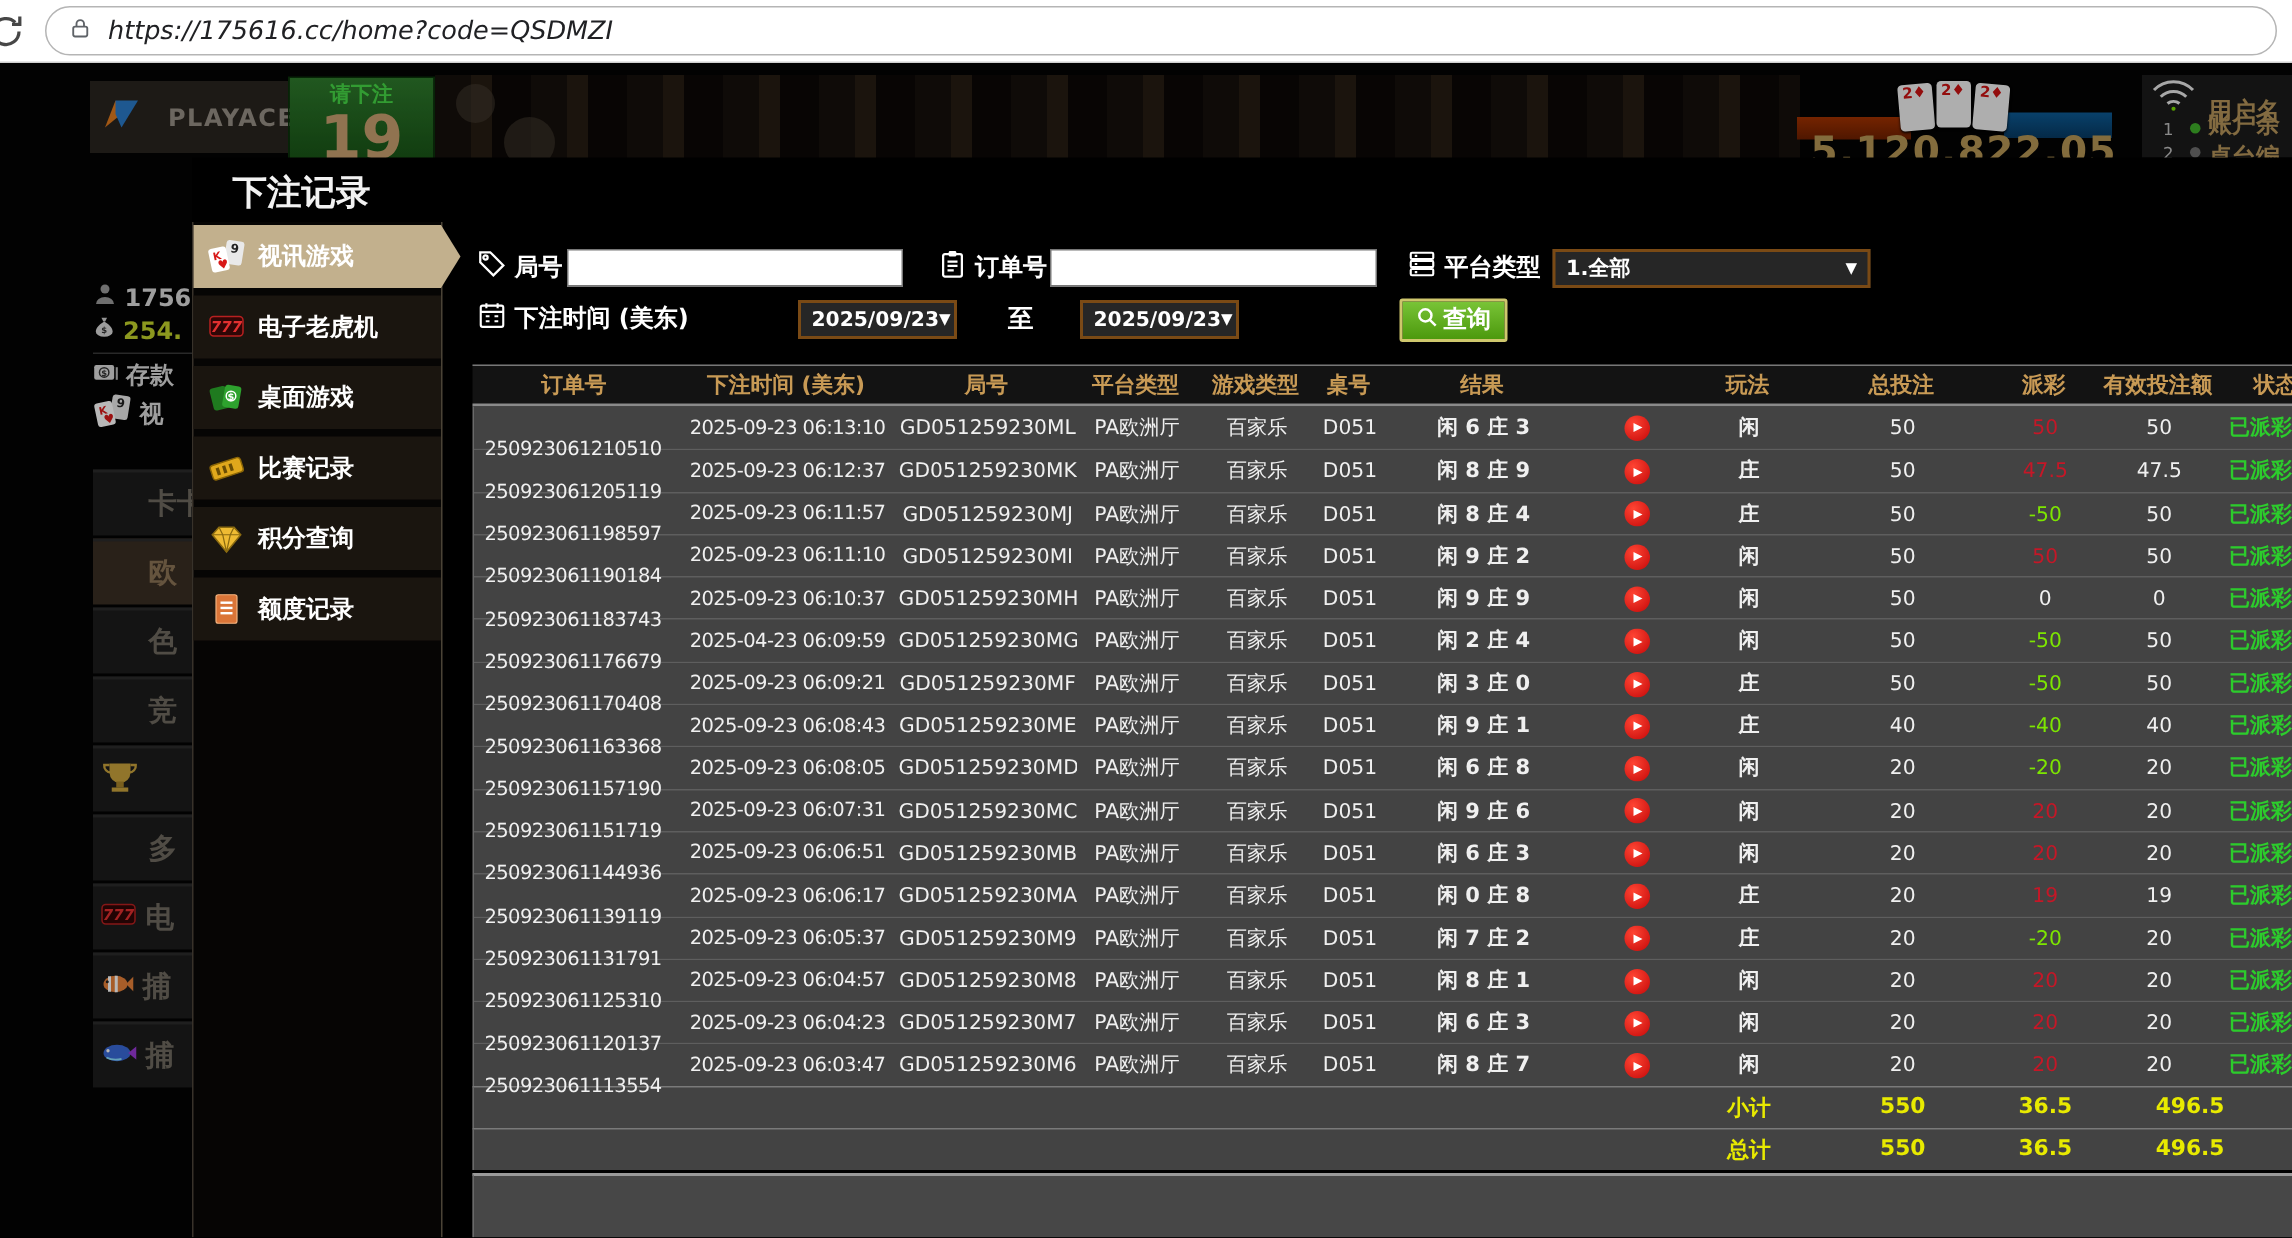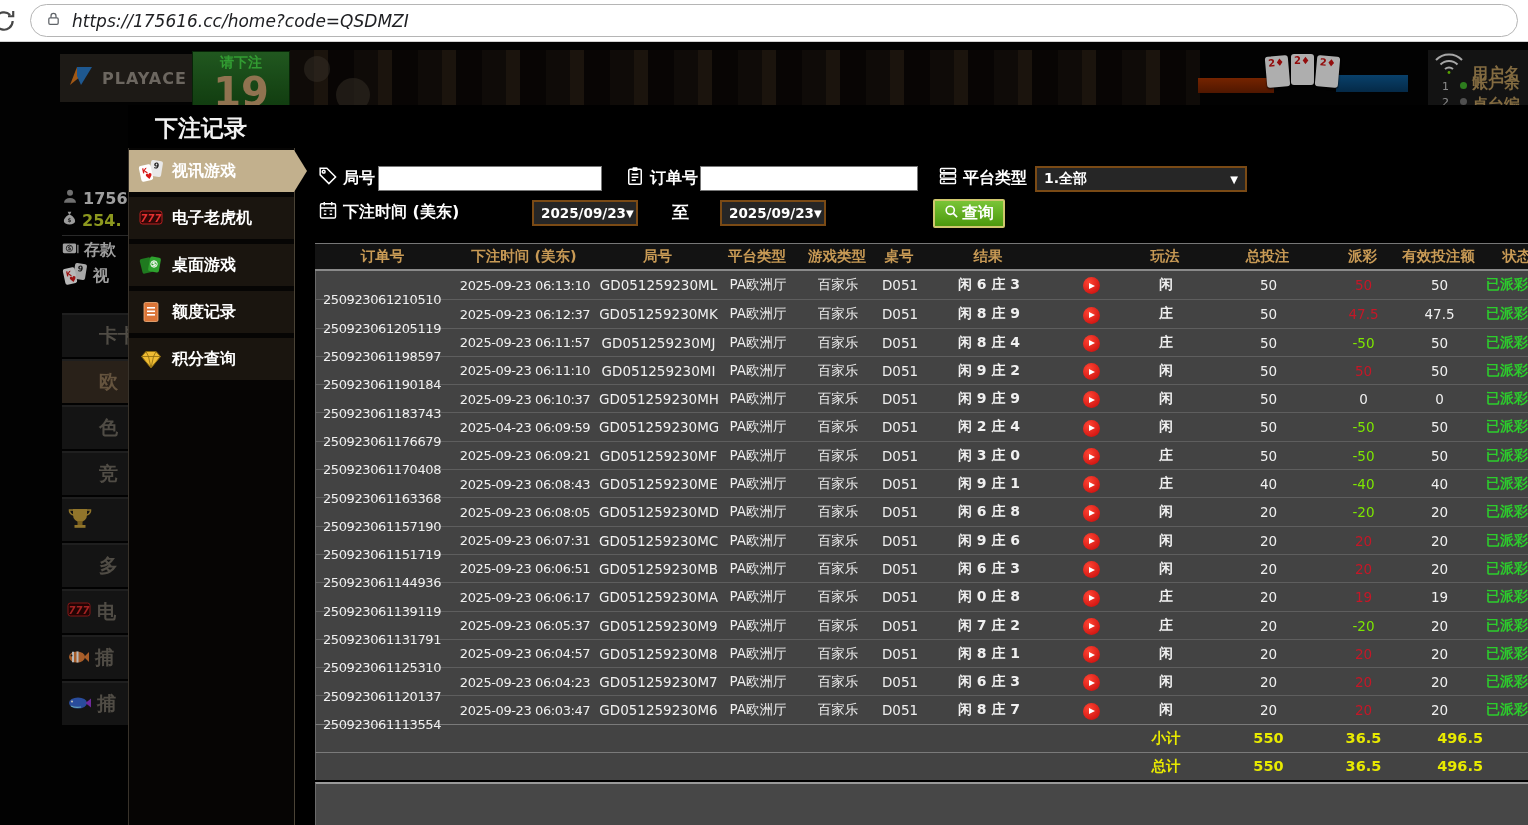--- a/index.html
+++ b/index.html
@@ -10,21 +10,21 @@
   
   #browser { position:absolute; inset:0 0 auto 0; height:42px; background:#fff; border-bottom:1px solid #d0d0d0; z-index:50; }
   #reload { position:absolute; left:-9px; top:8px; width:26px; height:26px; }
   #urlpill { position:absolute; left:30px; right:10px; top:4px; height:33px; border:1.5px solid #b5b5b5; border-radius:17px; display:flex; align-items:center; gap:11px; padding:0 15px; background:#fff; }
   #urltext { font-size:17px; color:#202124;font-style:italic; }
 
   
   #stage { position:absolute; left:0; top:42px; width:1528px; height:783px; background:#030303; overflow:hidden; }
   #bg { position:absolute; inset:0; }
   #bg::after { content:''; position:absolute; inset:0; background:rgba(0,0,0,.28); pointer-events:none; }
-  #logoPanel { left:60px; top:12px; width:132px; height:48px; background:#29241f; display:flex; align-items:center; gap:8px; padding-left:8px; }
+  #logoPanel { left:60px; top:12px; width:132px; height:48px; background:#29241f; display:flex; align-items:center; gap:18px; padding-left:8px; }
   #logoText { color:#968f85; font-weight:bold; font-size:16px; letter-spacing:1px; }
   #betBox { left:192px; top:9px; width:98px; height:75px; background:linear-gradient(#2e7a2c,#11470f); border:1px solid #0a330a; text-align:center; }
   #betLabel { color:#46d946; font-size:14px; font-weight:bold; padding-top:2px; }
   #betCount { color:#c8a070; font-size:40px; font-weight:bold; line-height:40px; }
   #backdrop { left:290px; top:8px; width:910px; height:56px;
     background:repeating-linear-gradient(90deg,#16100c 0 24px,#261c12 24px 38px,#0c0806 38px 64px); }
   #backdrop .blob { position:absolute; border-radius:50%; background:#4a4236; opacity:.5; }
   #redBar { left:1198px; top:36px; width:76px; height:15px; background:linear-gradient(#a23200,#6e2000); }
   #blueBar { left:1336px; top:33px; width:72px; height:17px; background:linear-gradient(#0d5a94,#073a63); }
   .pcard { position:absolute; width:23px; height:31px; background:#f2f2f2; border-radius:3px; box-shadow:0 1px 2px #000;
@@ -131,20 +131,21 @@
       <span class="blob" style="left:14px;top:6px;width:26px;height:26px;"></span>
       <span class="blob" style="left:46px;top:28px;width:34px;height:34px;"></span>
     </div>
     <div id="redBar" class="abs"></div>
     <div id="blueBar" class="abs"></div>
     <div id="cardsArea">
         <span class="pcard" style="left: 1266px; top: 14px; transform: rotate(-5deg);">2♦</span>
         <span class="pcard" style="left: 1291px; top: 12px; transform: rotate(0deg);">2♦</span>
         <span class="pcard" style="left: 1316px; top: 14px; transform: rotate(5deg);">2♦</span>
       </div>
+    <div id="balanceBig" class="abs">5,120,822.05</div>
     <div id="rightPanel" class="abs">
       <span class="abs" style="left:6px;top:1px;">
         <svg width="30" height="24" viewBox="0 0 30 24" fill="none" stroke="#e8e8e8" stroke-width="2">
             <path d="M2 9a18 18 0 0 1 26 0"></path>
             <path d="M6.5 13.5a12 12 0 0 1 17 0"></path>
             <path d="M11 18a6.5 6.5 0 0 1 8 0"></path>
             <circle cx="15" cy="21.5" r="1.4" fill="#7ae000" stroke="none"></circle>
           </svg>
       </span>
       <span class="num" style="left:14px;top:30px;">1</span>
@@ -283,36 +284,49 @@
               <rect x="10" y="4" width="11" height="15" rx="2" fill="#2ea22e" transform="rotate(10 15.5 11.5)"></rect>
               <circle cx="15" cy="11" r="3.2" fill="none" stroke="#fff" stroke-width="1"></circle>
               <text x="15" y="13.4" font-size="6.5" fill="#fff" text-anchor="middle">$</text>
             </svg>
           </span>
           <span>桌面游戏</span>
         </div>
         <div class="side-item">
           <span class="sicon">
             <svg width="24" height="24" viewBox="0 0 24 24">
-              <rect x="5" y="2.5" width="14" height="19" rx="1.5" fill="#db7538" stroke="#f4b27e" stroke-width="0.8"></rect>
-              <rect x="8" y="7" width="8" height="1.6" fill="#fff"></rect>
-              <rect x="8" y="10.5" width="8" height="1.6" fill="#fff"></rect>
-              <rect x="8" y="14" width="8" height="1.6" fill="#fff"></rect>
+              <g transform="rotate(-18 12 12)">
+                <rect x="1.5" y="7.5" width="21" height="10" rx="2" fill="#e0a81c" stroke="#8a6506"></rect>
+                <rect x="5" y="10" width="2.2" height="5" fill="#6b4e04"></rect>
+                <rect x="9.5" y="10" width="2.2" height="5" fill="#6b4e04"></rect>
+                <rect x="14" y="10" width="2.2" height="5" fill="#6b4e04"></rect>
+              </g>
             </svg>
           </span>
-          <span>额度记录</span>
+          <span>比赛记录</span>
         </div>
         <div class="side-item">
           <span class="sicon">
             <svg width="24" height="24" viewBox="0 0 24 24">
               <polygon points="12,21 2.5,9.5 7,4.5 17,4.5 21.5,9.5" fill="#eebb33" stroke="#8a6a10"></polygon>
               <path d="M2.5 9.5H21.5M7 4.5L9.5 9.5L12 21L14.5 9.5L17 4.5" fill="none" stroke="#8a6a10" stroke-width="0.8"></path>
             </svg>
           </span>
           <span>积分查询</span>
+        </div>
+        <div class="side-item">
+          <span class="sicon">
+            <svg width="24" height="24" viewBox="0 0 24 24">
+              <rect x="5" y="2.5" width="14" height="19" rx="1.5" fill="#db7538" stroke="#f4b27e" stroke-width="0.8"></rect>
+              <rect x="8" y="7" width="8" height="1.6" fill="#fff"></rect>
+              <rect x="8" y="10.5" width="8" height="1.6" fill="#fff"></rect>
+              <rect x="8" y="14" width="8" height="1.6" fill="#fff"></rect>
+            </svg>
+          </span>
+          <span>额度记录</span>
         </div>
       </div>
 
     <div class="fgroup" style="left:190px;top:61px;">
       <span>
         <svg width="20" height="20" viewBox="0 0 24 24" fill="none" stroke="#fff" stroke-width="1.8">
             <path d="M2.6 2.6h8l10.5 10.5-8 8L2.6 10.6Z"></path>
             <circle cx="6.8" cy="6.8" r="1.7"></circle>
           </svg>
       </span>

